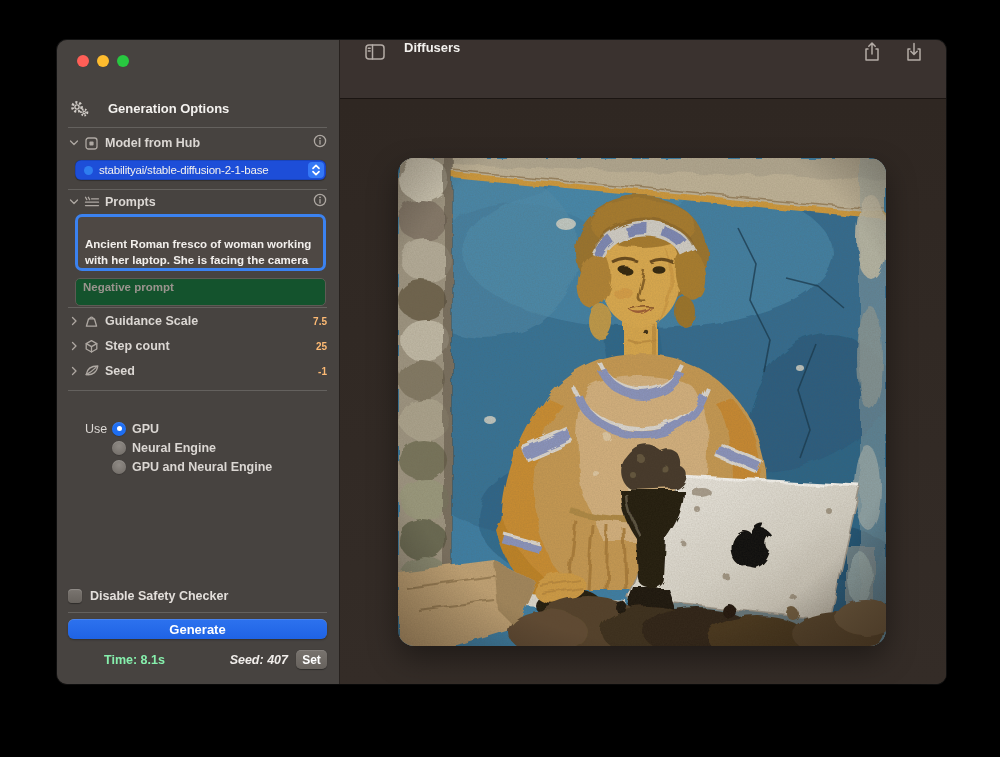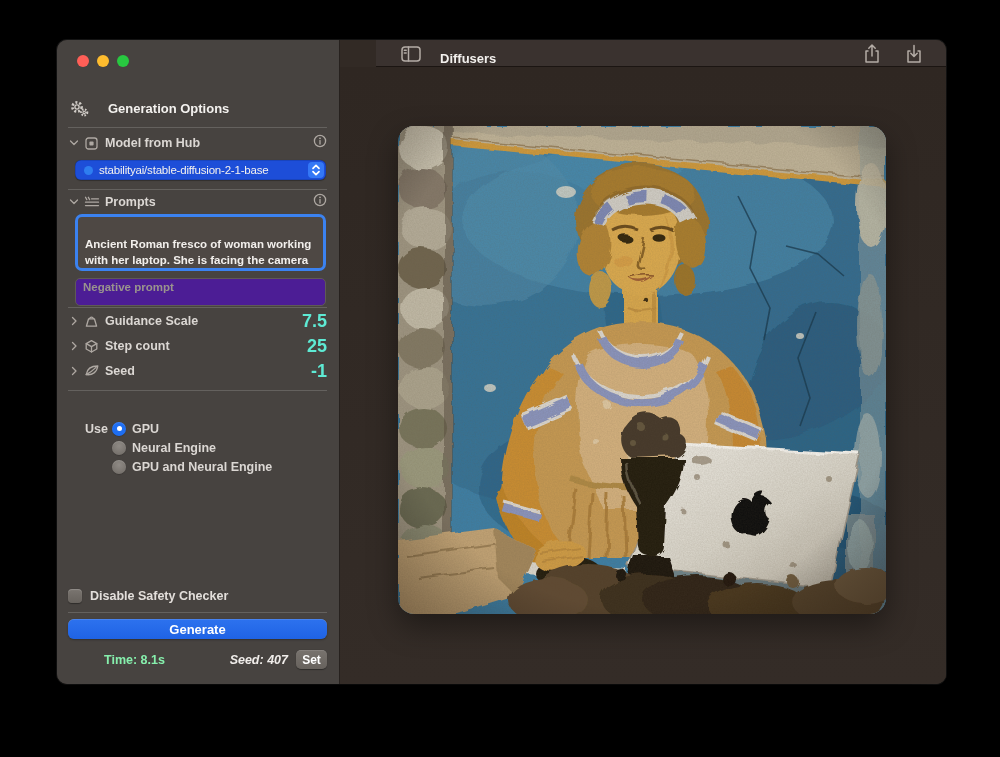--- a/index.html
+++ b/index.html
@@ -25,40 +25,40 @@
     font-weight:bold; font-size:13px; color:#f4f2ef; }
   .gear-svg { flex:none; }
 
   .divider { position:absolute; left:11px; width:259px; height:1px; background:rgba(255,255,255,.16); }
 
   .sec-row { display:flex; align-items:center; height:16px; left:11px; width:259px; }
   .sec-row .chev { width:13px; flex:none; display:flex; }
   .sec-row .sicon { width:20px; margin-left:3px; flex:none; display:flex; }
   .sec-row .slabel { font-size:12.5px; font-weight:600; color:#dbd7d3; margin-left:1px; }
   .sec-row .spring { flex:1; }
-  .sec-row .value { font-size:18px; font-weight:600; color:#5eead4; }
+  .sec-row .value { font-size:10px; font-weight:600; color:#fdba74; }
 
   .dropdown { top:120px; left:18px; width:251px; height:20px; background:#1d4ed8;
     border-radius:6px; display:flex; align-items:center; padding:0 2px 0 9px;
     box-shadow:inset 0 0 0 .5px rgba(0,0,0,.25), 0 .5px 1px rgba(0,0,0,.3); }
   .dd-dot { width:9px; height:9px; border-radius:50%; background:#2e7ef0; flex:none; margin-right:6px; }
   .dd-label { font-size:11.5px; color:#f4f1ee; white-space:nowrap; flex:1; letter-spacing:-.2px; }
   .dd-stepper { width:16px; height:16px; border-radius:4px; background:#3478f6; flex:none;
     display:flex; align-items:center; justify-content:center; }
 
   .prompt-box { top:174px; left:18px; width:251px; height:57px; background:#4e4844;
     border-radius:7px; border:3px solid #3b82f0; padding:20px 7px;
     font-size:11.5px; font-weight:600; line-height:1.35; color:#f2efec; overflow:hidden; }
-  .neg-box { top:238px; left:18px; width:251px; height:28px; background:#4c1d95;
+  .neg-box { top:238px; left:18px; width:251px; height:28px; background:#14532d;
     border-radius:5px; border:1px solid #5f5a55; padding:2px 7px;
     font-size:11.5px; font-weight:600; color:#9a948e; }
 
   .radio-row { display:flex; align-items:center; height:15px; left:28px; width:240px;
     font-size:12.5px; color:#dbd7d3; }
-  .use-label { width:27px; font-weight:700; }
+  .use-label { width:27px; font-weight:400; }
   .radio { width:14px; height:14px; border-radius:50%; margin-right:6px; flex:none;
     background:radial-gradient(circle at 50% 35%, #8f8a85, #6e6964);
     box-shadow:inset 0 1px 1px rgba(255,255,255,.15), 0 .5px 1px rgba(0,0,0,.3); }
   .radio.selected { background:#1e6ef2; position:relative; }
   .radio.selected::after { content:""; position:absolute; left:4.5px; top:4.5px;
     width:5px; height:5px; border-radius:50%; background:#fff; }
   .radio-label { font-weight:600; }
 
   .check-row { display:flex; align-items:center; left:11px; width:259px; height:16px;
     font-size:12.5px; font-weight:600; color:#e3dfdb; }
@@ -74,22 +74,22 @@
   .status-row { top:610px; left:11px; width:259px; height:19px; display:flex; align-items:center; }
   .status-time { font-size:12.5px; font-weight:bold; color:#86efac;margin-left:36px; }
   .status-seed { font-size:12.5px; font-weight:bold; color:#f0edea; margin-left:auto; margin-right:8px;font-style:italic; }
   .set-btn { width:31px; height:19px; border-radius:5px; background:linear-gradient(#77726d,#686playful360,#68635e);
     background:linear-gradient(#78736e,#67625d);
     color:#fff; font-size:12px; font-weight:bold; display:flex; align-items:center; justify-content:center;
     box-shadow:inset 0 .5px 0 rgba(255,255,255,.2), 0 .5px 1px rgba(0,0,0,.35); }
 
   
   .main { flex:1; display:flex; flex-direction:column; background:#322a25; min-width:0; }
-  .titlebar { height:27px; flex:none; background:#3a322f; border-bottom:1px solid #1b1512;
-    display:flex; align-items:flex-end; padding:0 20px 0 23px;margin-left:36px; }
+  .titlebar { height:59px; flex:none; background:#3a322f; border-bottom:1px solid #1b1512;
+    display:flex; align-items:flex-start; padding:0 20px 0 23px; }
   .tb-title { font-size:13px; font-weight:bold; color:#f2f0ed; margin-left:17px; }
   .tb-spring { flex:1; }
   .tb-icon { display:flex; align-items:center; justify-content:center; width:24px; height:24px; }
   .tb-icon + .tb-icon { margin-left:18px; }
 
   .content { flex:1; position:relative; background:linear-gradient(#2f2722,#342c27); }
   .artwork { position:absolute; left:58px; top:59px; width:488px; height:488px;
     border-radius:16px; overflow:hidden; box-shadow:0 12px 30px rgba(0,0,0,.4); }
   .artwork svg { display:block; }
 

